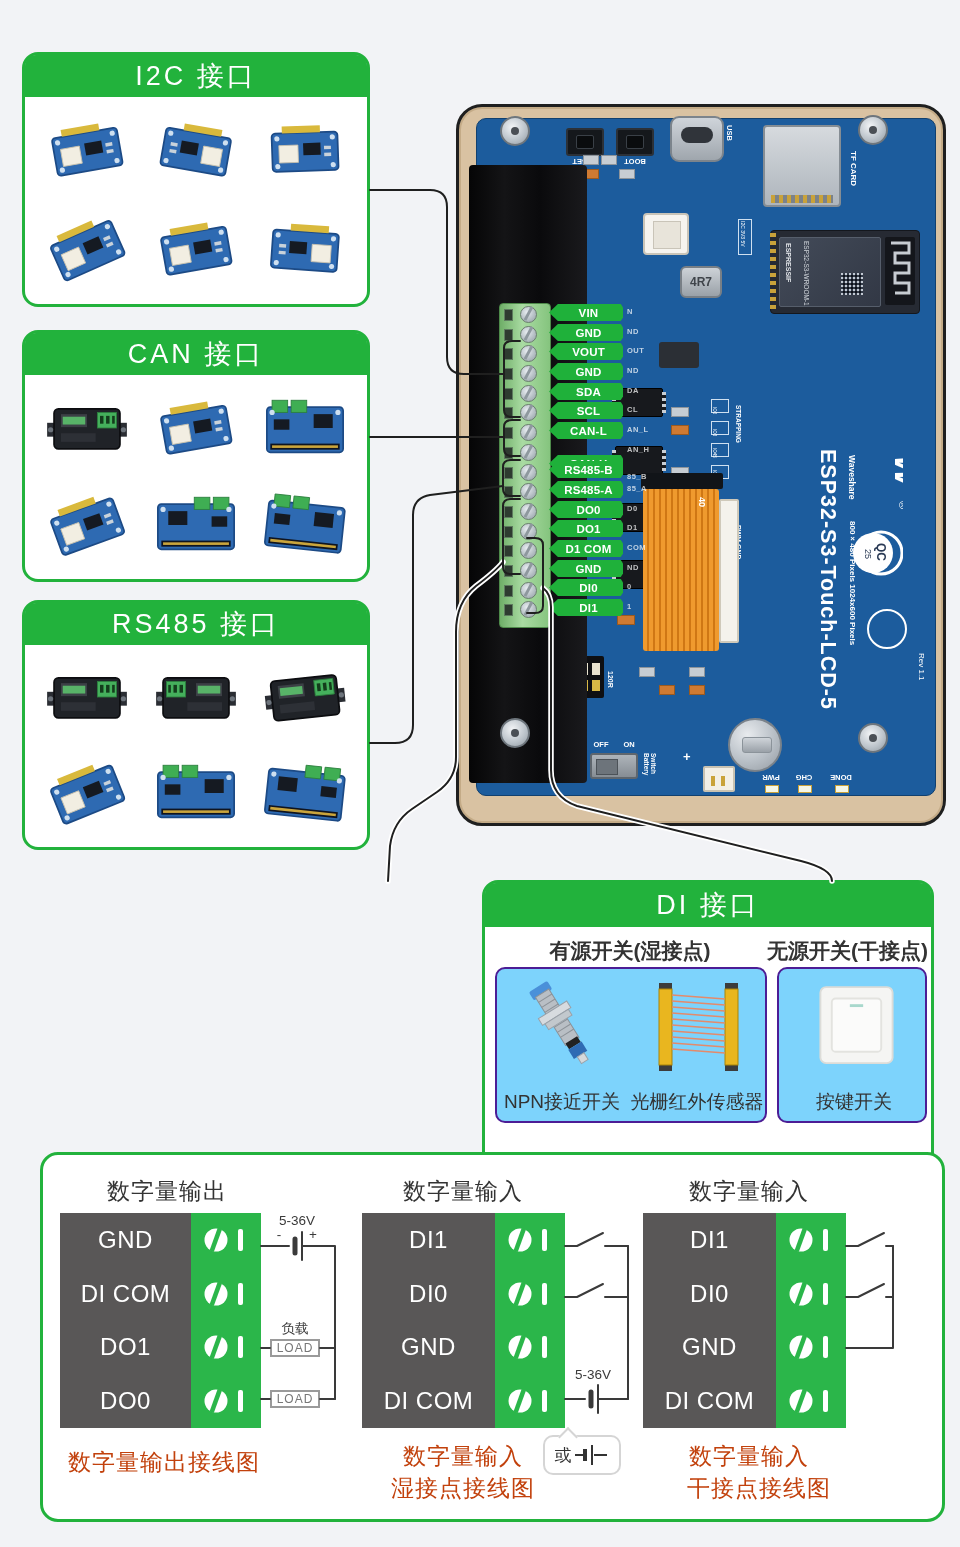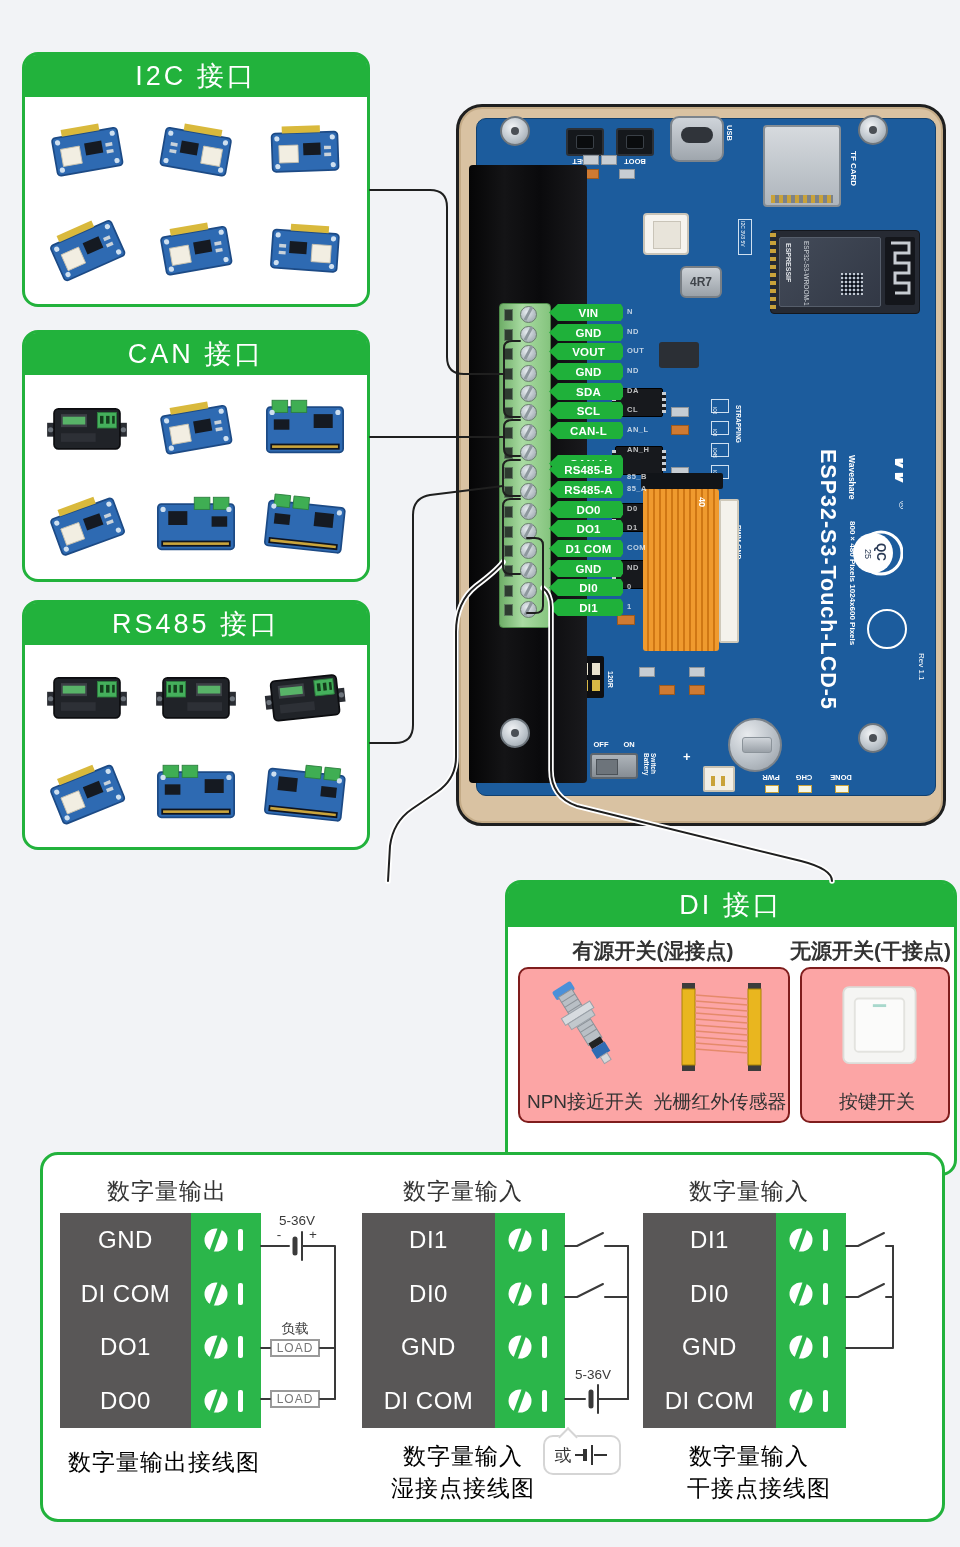--- a/index.html
+++ b/index.html
@@ -40,28 +40,28 @@
   .chip:before,.chip:after{content:'';position:absolute;top:3px;bottom:3px;width:4px;
         background:repeating-linear-gradient(180deg,#c9ced4 0 3px,#17191d 3px 6px);}
   .chip:before{left:-4px;} .chip:after{right:-4px;}
   .btn-tact{position:absolute;width:38px;height:28px;background:#15181c;border:2px solid #2c3138;border-radius:3px;box-sizing:border-box;}
   .btn-tact:after{content:'';position:absolute;left:8px;top:5px;width:16px;height:12px;background:#0a0c0e;border:1px solid #3a4047;border-radius:2px;}
   .lbl7{font-size:7.5px;font-weight:bold;color:#fff;text-align:center;}
   .led{position:absolute;width:12px;height:6px;background:#f5f7e8;border:1px solid #c9a23a;}
   .decor{position:absolute;background:#c7cdd3;border:1px solid #8d949b;}
   .decor.or{background:#cf7a32;border-color:#9a5a20;}
   
-  .subcard{position:absolute;background:#fca5a5;border:2px solid #7f1d1d;border-radius:10px;box-sizing:border-box;padding-left:46px;}
+  .subcard{position:absolute;background:#7dd3fc;border:2px solid #4c1d95;border-radius:10px;box-sizing:border-box;padding-left:46px;}
   .dilabel{position:absolute;font-size:21px;font-weight:bold;color:#333;text-align:center;}
   .dicap{position:absolute;font-size:19px;color:#333;text-align:center;}
   
   .wcard{position:absolute;left:40px;top:1152px;width:905px;height:370px;background:#fff;border:3px solid #22b23c;
          border-radius:18px;box-sizing:border-box;z-index:2;}
   .dg-title{position:absolute;font-size:23px;color:#333;text-align:center;letter-spacing:1px;}
-  .dg-cap{position:absolute;font-size:23px;color:#000000;text-align:center;letter-spacing:1px;}
+  .dg-cap{position:absolute;font-size:23px;color:#c2410c;text-align:center;letter-spacing:1px;}
   .dg-gray{position:absolute;background:#595757;display:flex;flex-direction:column;}
   .dg-gray div{flex:1;display:flex;align-items:center;justify-content:center;color:#fff;font-size:24px;font-weight:500;letter-spacing:.5px;}
   .dg-green{position:absolute;background:#2bb64a;display:flex;flex-direction:column;}
   .dg-green span{flex:1;display:flex;align-items:center;justify-content:center;}
   .loadbox{position:absolute;width:50px;height:18px;background:#fff;border:2px solid #9a9a9a;box-sizing:border-box;
            display:flex;align-items:center;justify-content:center;font-size:12px;color:#777;letter-spacing:1px;}
   .wlabel{position:absolute;font-size:13.5px;color:#3a3a3a;text-align:center;}
   .bub{position:absolute;background:#fff;border:2px solid #d5d5d5;border-radius:10px;display:flex;align-items:center;
        justify-content:center;gap:2px;font-size:17px;color:#333;}
   .bub:before{content:'';position:absolute;top:-7px;left:16px;width:12px;height:12px;background:#fff;
@@ -484,21 +484,21 @@
     <div class="silk" style="top:377px">85_A</div>
     <div class="silk" style="top:397px">D0</div>
     <div class="silk" style="top:416px">D1</div>
     <div class="silk" style="top:436px">COM</div>
     <div class="silk" style="top:456px">ND</div>
     <div class="silk" style="top:475px">0</div>
     <div class="silk" style="top:495px">1</div>
   </div>
 
 
-  <div class="gbox" style="left:505px;top:880px;width:452px;height:296px">
+  <div class="gbox" style="left:482px;top:880px;width:452px;height:296px">
     <div class="hdr" style="height:44px">DI 接口</div>
     <div class="dilabel" style="left:10px;top:54px;width:270px">有源开关(湿接点)</div>
     <div class="dilabel" style="left:280px;top:54px;width:165px">无源开关(干接点)</div>
     <div class="subcard" style="left:10px;top:84px;width:272px;height:156px">
       <svg class="abs" style="left:10px;top:6px" width="115" height="108">
           <use href="#m-npn"></use>
         </svg>
       <svg class="abs" style="left:145px;top:10px" width="112" height="100">
           <use href="#m-curtain"></use>
         </svg>

